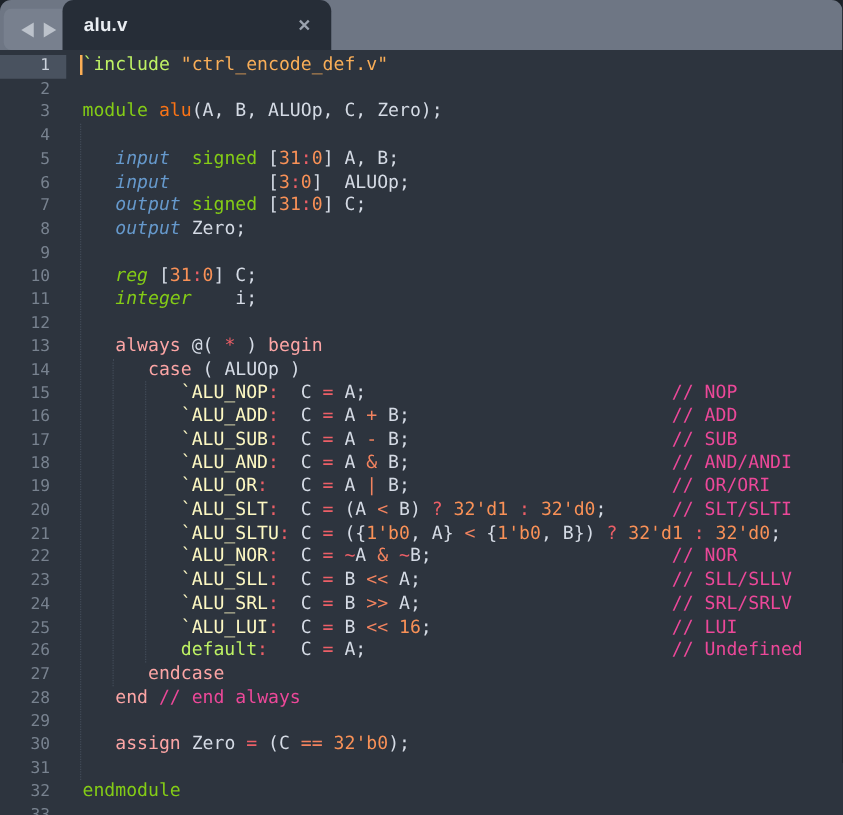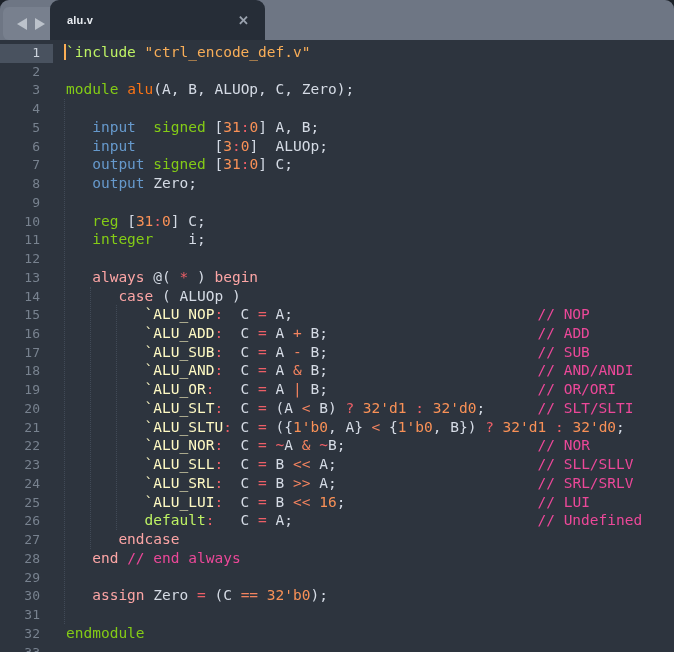--- a/index.html
+++ b/index.html
@@ -6,34 +6,34 @@
   .window{position:relative;width:674px;height:652px;background:var(--editor-bg,#2d343e);
           border-radius:9px 9px 0 0;overflow:hidden;font-family:"DejaVu Sans Mono",monospace;}
   .tabbar{position:relative;height:40px;background:var(--tabbar-bg,#6e7684);}
   .navbox{position:absolute;left:3px;top:7px;width:56px;height:33px;background:var(--navbox-bg,#78808e);
           border-radius:6px;display:flex;align-items:center;justify-content:center;gap:8px;}
   .tri{width:0;height:0;border-top:6px solid transparent;border-bottom:6px solid transparent;}
   .tri.left{border-right:10px solid var(--arrow,#bcc2cb);}
   .tri.right{border-left:10px solid var(--arrow,#bcc2cb);}
   .tab{position:absolute;left:50px;top:0;width:215px;height:40px;background:var(--tab-bg,#262d37);
        border-radius:9px 9px 0 0;display:flex;align-items:center;}
-  .tab-title{font-family:"Liberation Sans",sans-serif;font-size:11px;font-weight:700;
+  .tab-title{font-family:"Liberation Sans",sans-serif;font-size:15px;font-weight:700;
              color:var(--tab-title,#e9edf2);padding-left:17px;letter-spacing:.2px;}
   .tab-close{position:absolute;right:16px;top:50%;transform:translateY(-50%);
              color:var(--close,#9aa2ae);font-size:13px;font-family:"Liberation Sans",sans-serif;
              font-weight:700;cursor:pointer;}
   .editor{position:absolute;top:40px;left:0;right:0;bottom:0;background:var(--editor-bg,#2d343e);}
   .code{position:absolute;top:0;left:0;right:0;padding:3px 0 0 0;margin:0;font-size:14.5px;z-index:2;}
   .line{white-space:pre;line-height:18.74px;height:18.74px;}
   .ln{display:inline-block;width:53px;box-sizing:border-box;padding-right:13px;margin-right:13px;
       text-align:right;font-size:13px;color:var(--gutter,#78828f);}
   .ln.cur{background:var(--curline,#49525f);color:#ccd3dc;}
   .guide{position:absolute;width:0;border-left:1px dotted var(--guide,#414a57);z-index:1;}
   .cursor{position:absolute;left:64px;top:4px;width:2px;height:16px;background:var(--caret,#fbae55);z-index:3;}
-  .t-typ,.t-typ2{}
+  .t-typ,.t-typ2{font-style:italic;}
 </style>
 <style>.t-pln{color:#d5dbe5}.t-kw{color:#84cc16}.t-ctl{color:#fca5a5}.t-dir{color:#bef264}.t-cst{color:#fef9c3}.t-typ{color:#6699cc}.t-typ2{color:#84cc16}.t-kwd{color:#bef264}.t-fn{color:#f97316}.t-str{color:#f9ae58}.t-num{color:#f99157}.t-op{color:#ec5f67}.t-op2{color:#f2835f}.t-com{color:#ec4899}</style></head>
 <body>
 
 <div class="window">
   <div class="tabbar">
     <div class="navbox">
       <span class="tri left"></span>
       <span class="tri right"></span>
     </div>

